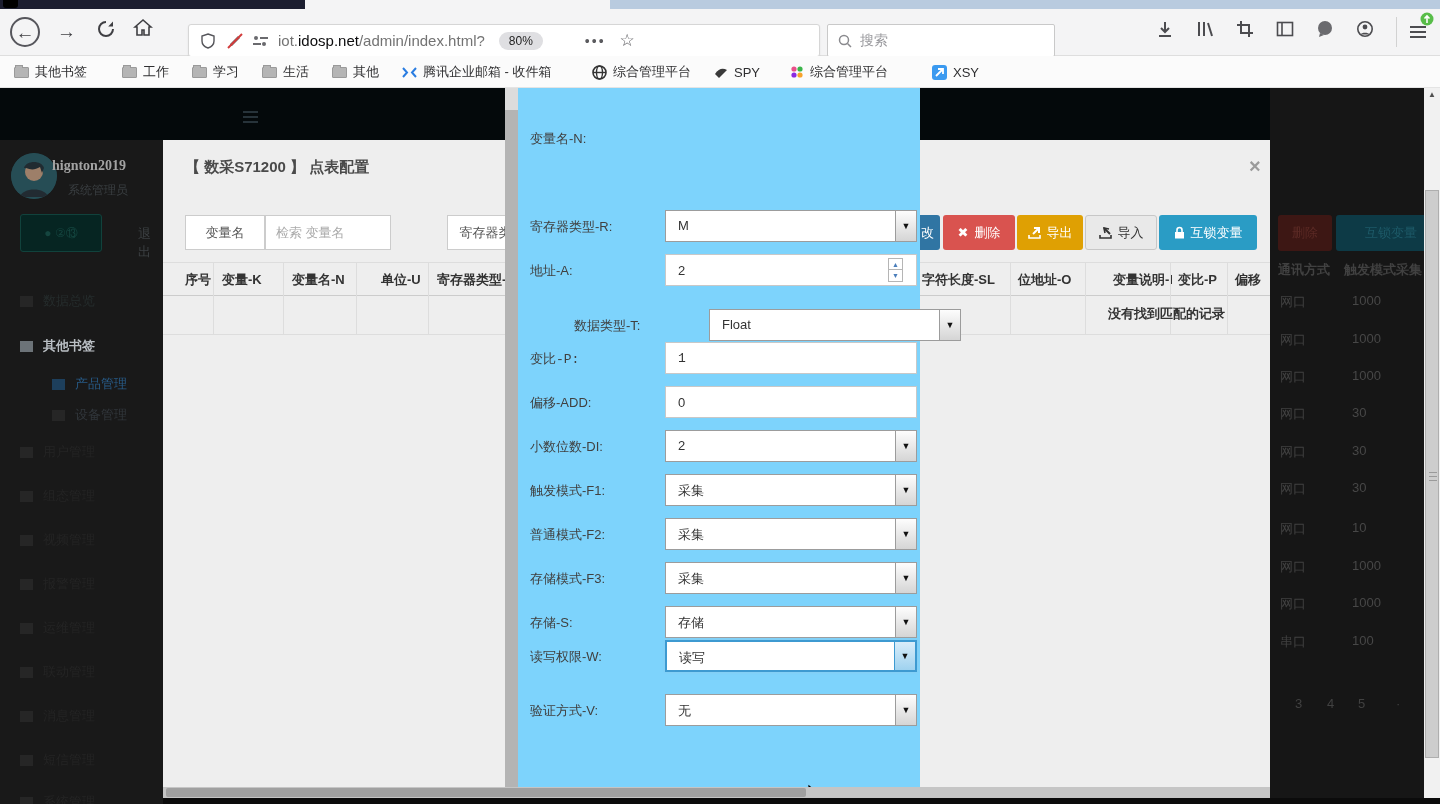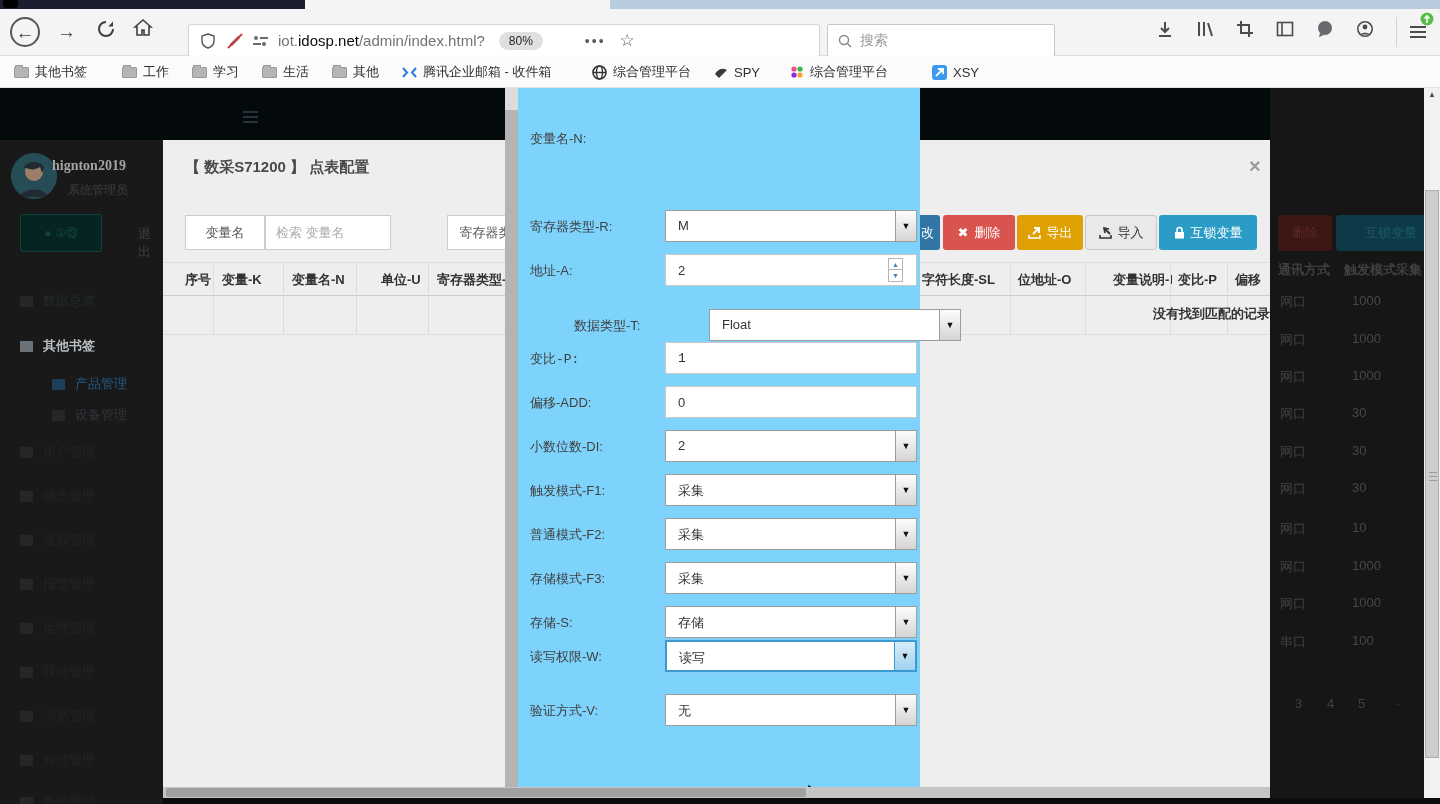--- a/index.html
+++ b/index.html
@@ -411,21 +411,21 @@
       <div class="col-line" style="left:50px;"></div>
         <div class="col-line" style="left:120px;"></div>
       <div class="col-line" style="left:193px;"></div>
         <div class="col-line" style="left:265px;"></div>
       <div class="col-line" style="left:847px;"></div>
         <div class="col-line" style="left:922px;"></div>
       <div class="col-line" style="left:1007px;"></div>
         <div class="col-line" style="left:1064px;"></div>
     </div>
     <div class="abs" style="left:0;top:194px;width:1107px;height:1px;background:#ddd;"></div>
-    <div class="abs" style="left:990px;top:165px;font-size:13px;font-weight:bold;color:#333;">没有找到匹配的记录</div>
+    <div class="abs" style="left:945px;top:165px;font-size:13px;font-weight:bold;color:#333;">没有找到匹配的记录</div>
   </div>
 
   <div class="abs modal-strip">
       <div class="top"></div>
     </div>
 
   <div class="abs modal">
 
     <div class="frow" style="top:34px;">
       <span class="flabel">变量名-N:</span>

